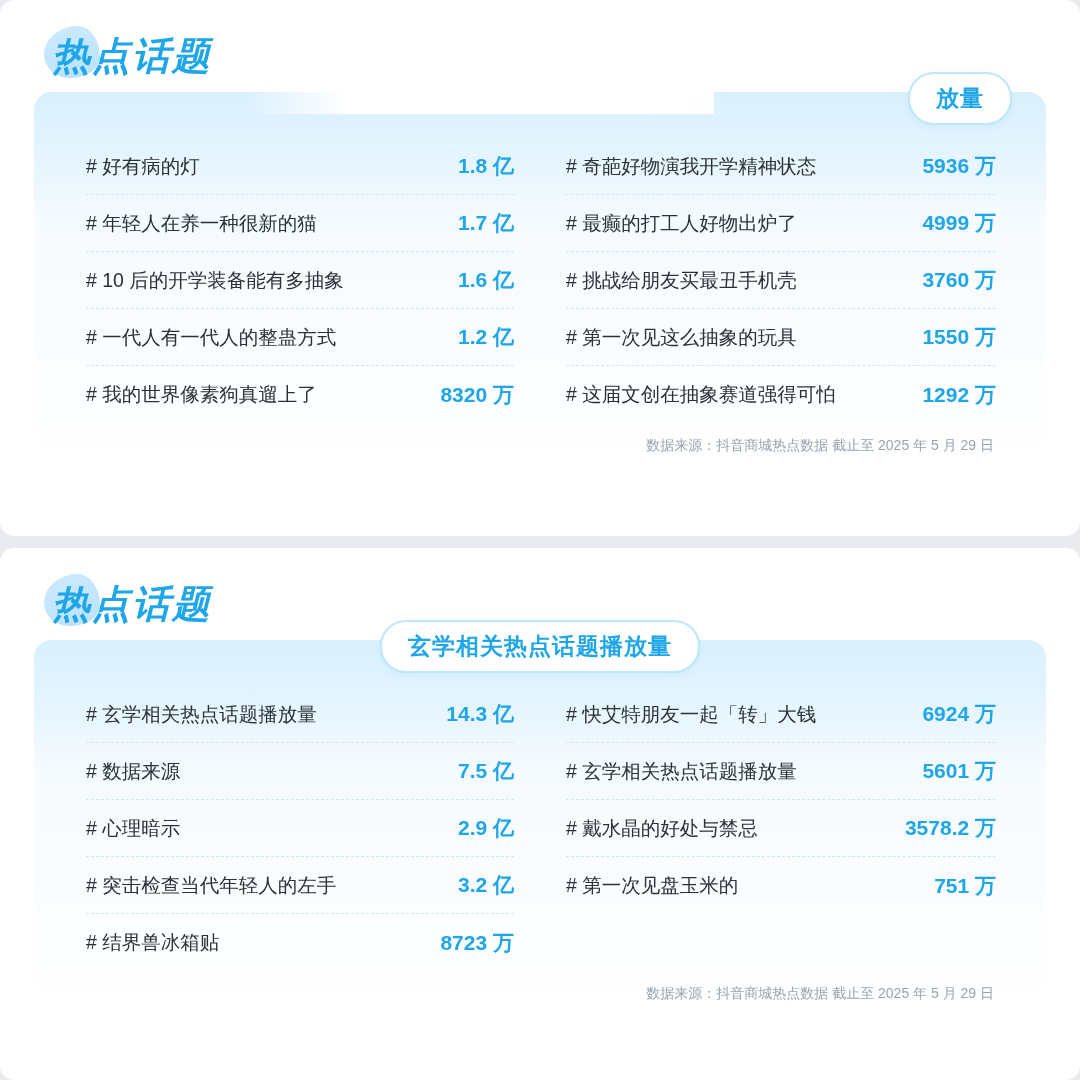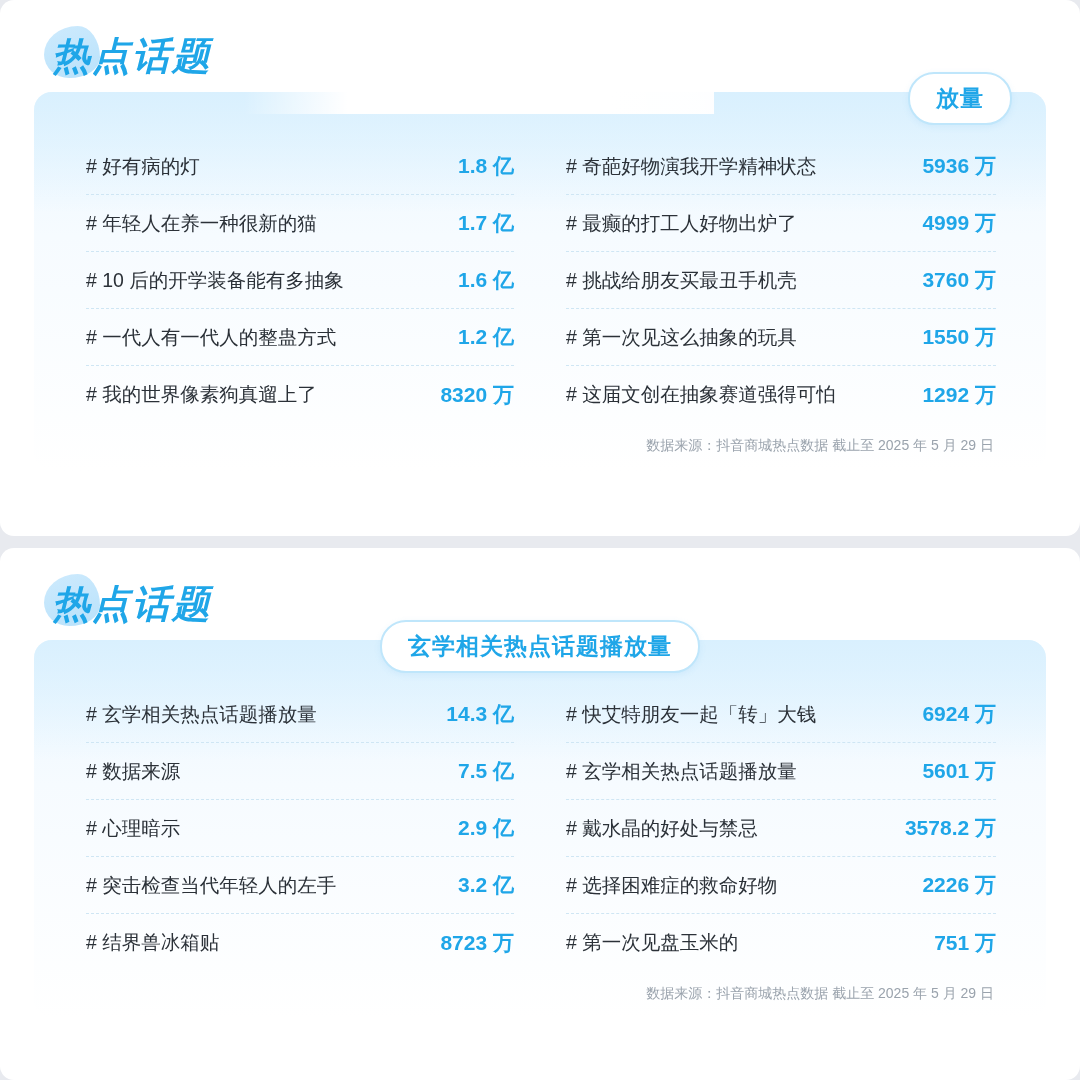--- a/index.html
+++ b/index.html
@@ -262,24 +262,20 @@
             </div>
             <div class="row">
               <span class="topic"># 玄学相关热点话题播放量</span>
               <span class="value">5601 万</span>
             </div>
             <div class="row">
               <span class="topic"># 戴水晶的好处与禁忌</span>
               <span class="value">3578.2 万</span>
             </div>
             <div class="row">
-              <span class="topic"># 选择困难症的救命好物</span>
-              <span class="value">2226 万</span>
-            </div>
-            <div class="row">
               <span class="topic"># 第一次见盘玉米的</span>
               <span class="value">751 万</span>
             </div>
           </div>
         </div>
 
         <div class="source">数据来源：抖音商城热点数据 截止至 2025 年 5 月 29 日</div>
       </div>
     </div>
   </section>

